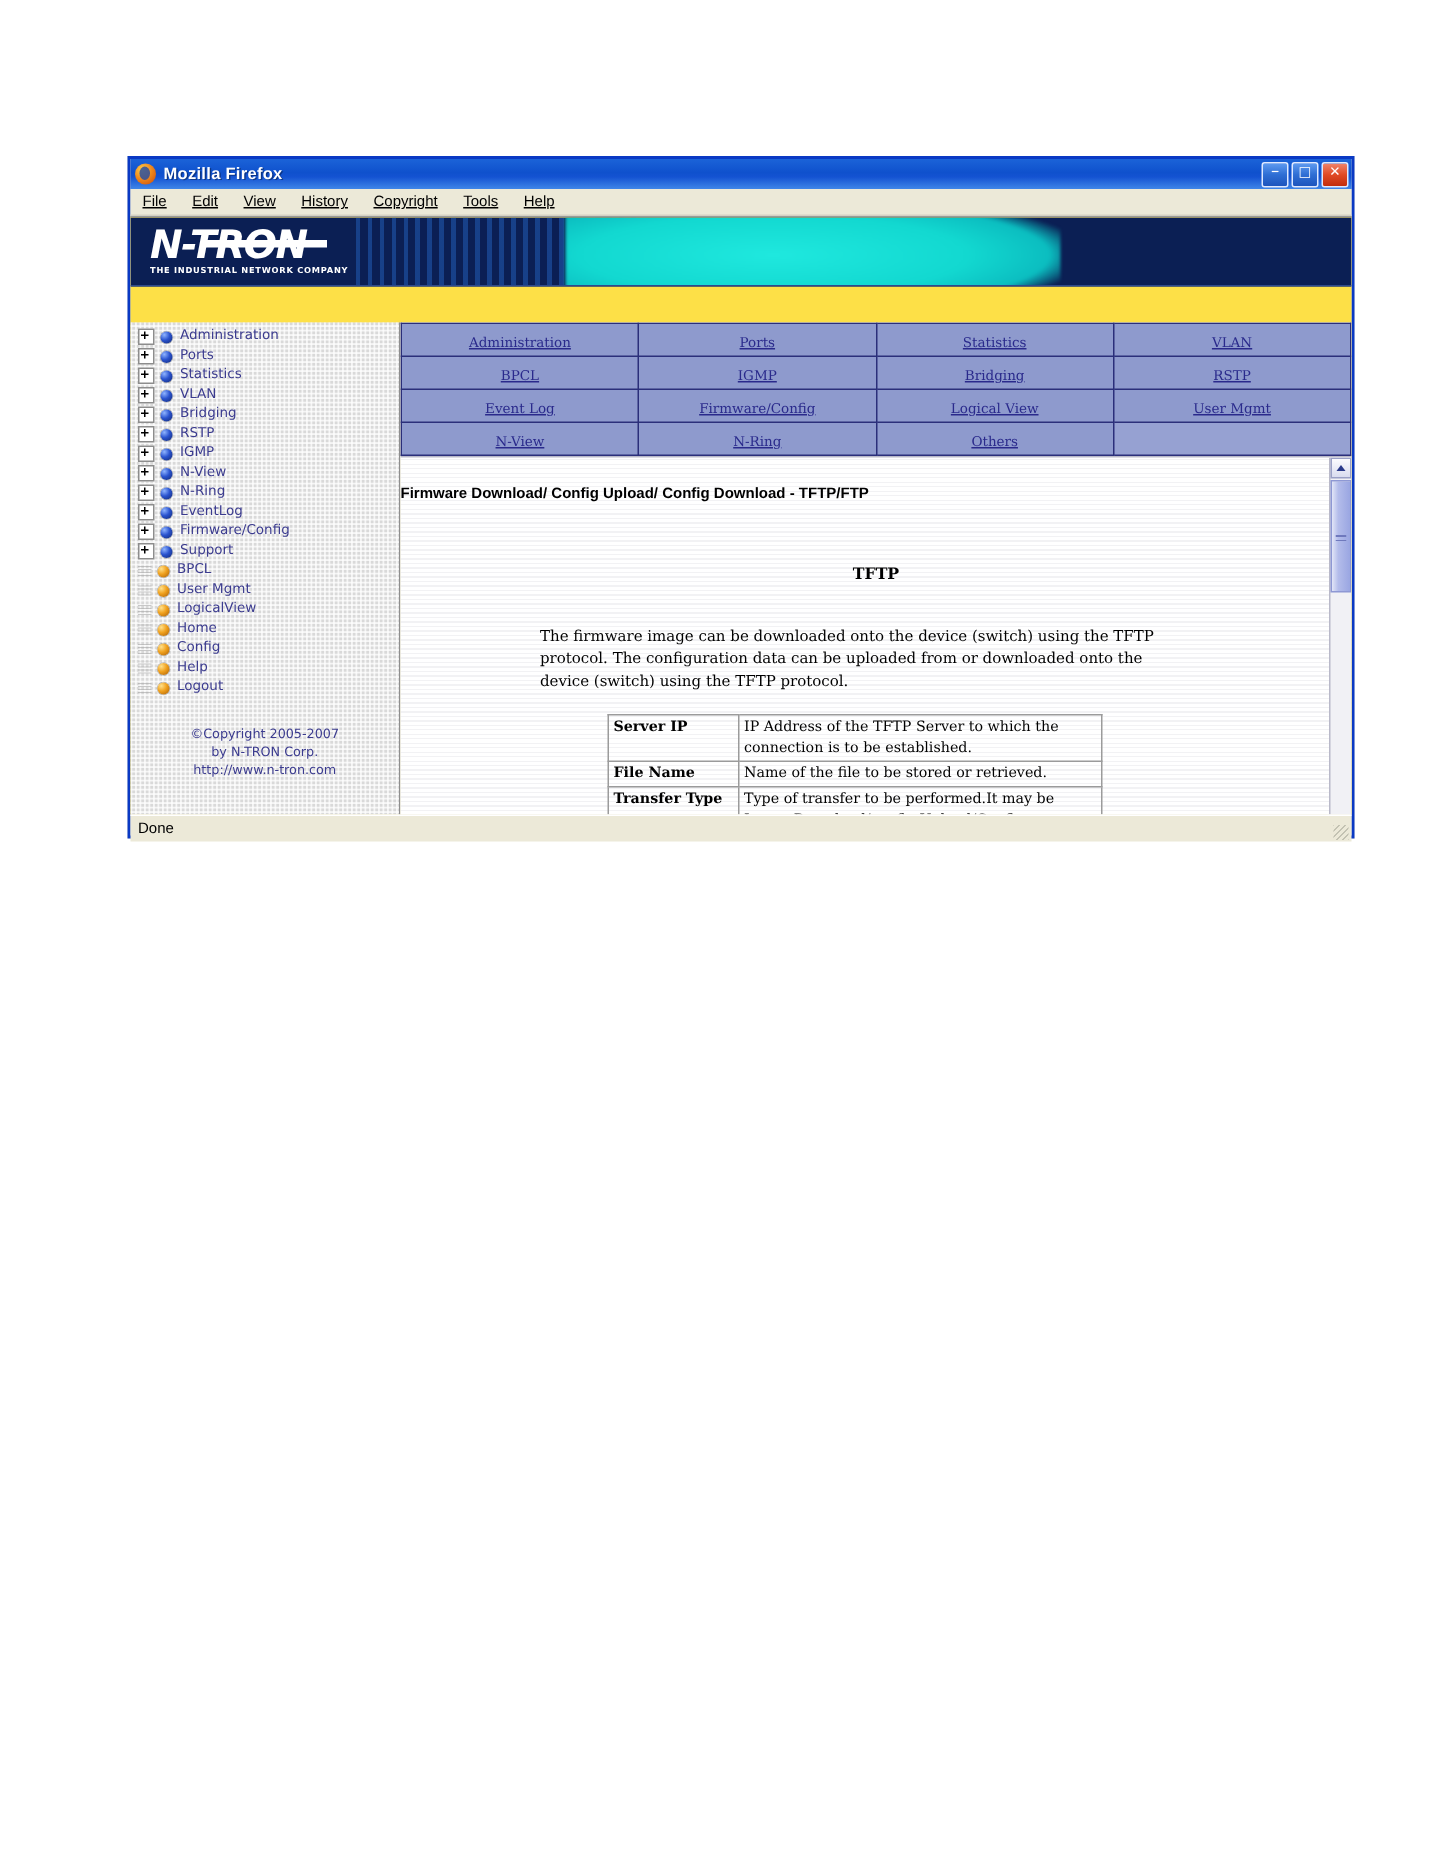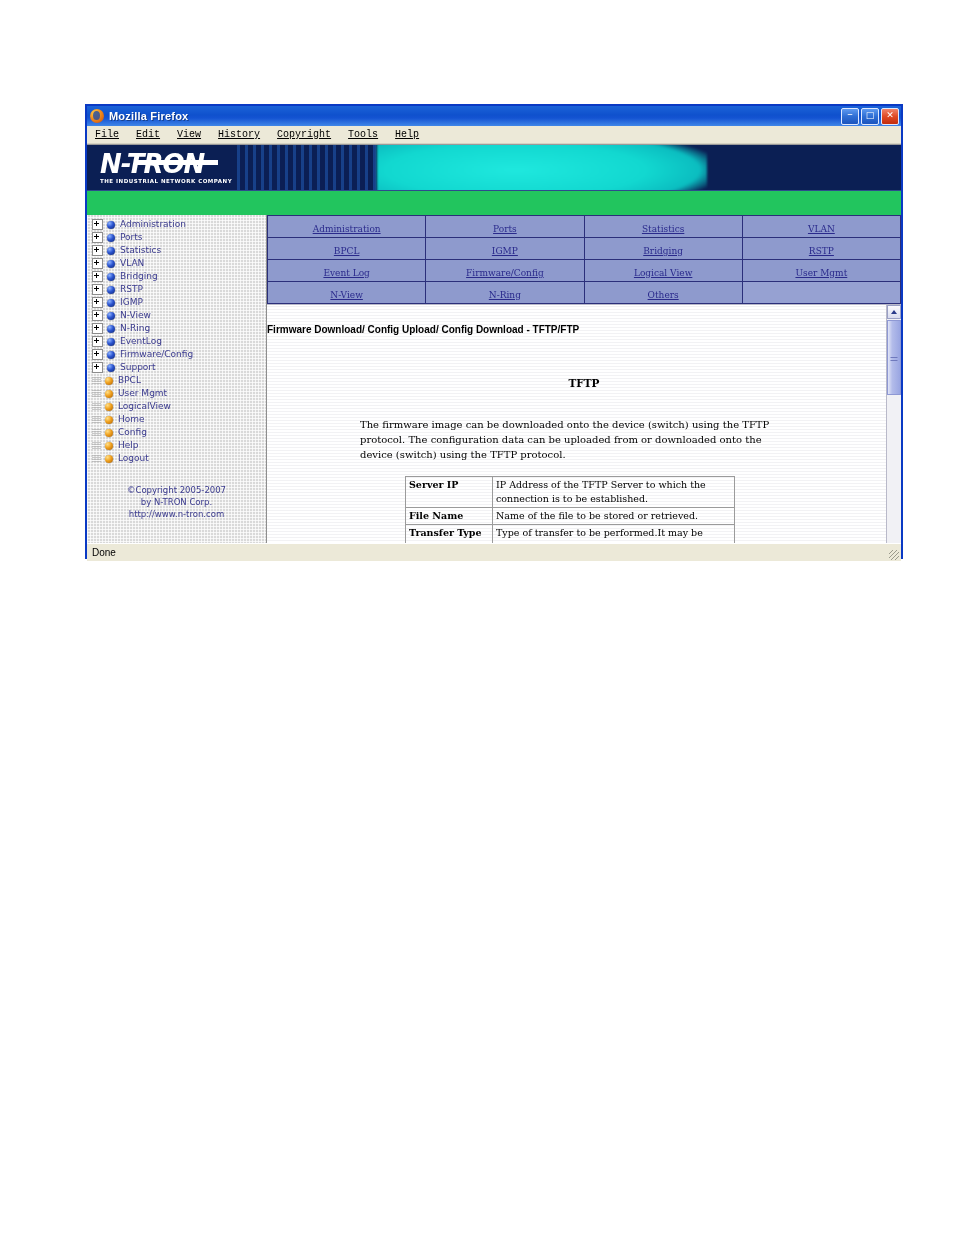--- a/index.html
+++ b/index.html
@@ -75,29 +75,29 @@
     background: #ece9d8;
     border-bottom: 1px solid #d5d2c3;
     display: flex; align-items: center;
     padding-left: 8px;
     position: relative;
   }
   .menu-item {
     font-size: 10px;
     color: #000;
     margin-right: 17px;
-    font-family: Liberation Mono, monospace;
+    font-family: Liberation Sans, sans-serif;
   }
   .menu-item u { text-decoration: underline; }
 
   
   .page {
     position: relative;
     height: 398px;
-    background: #22c55e;
+    background: #fde047;
     border-top: 1px solid #9a9a9a;
     overflow: hidden;
   }
 
   
   .banner {
     height: 45px;
     background: #0b1f54;
     position: relative;
     overflow: hidden;

